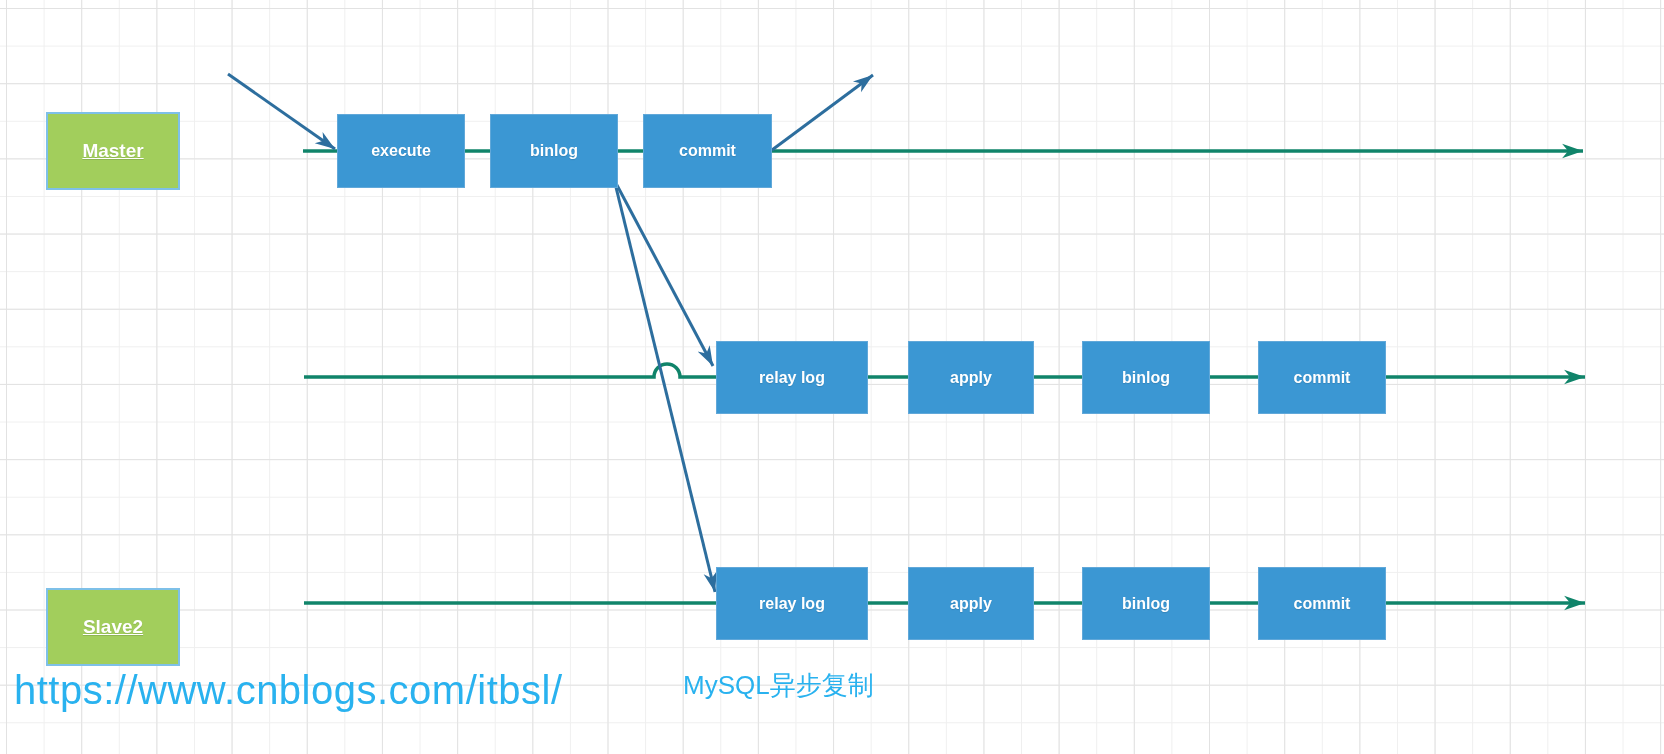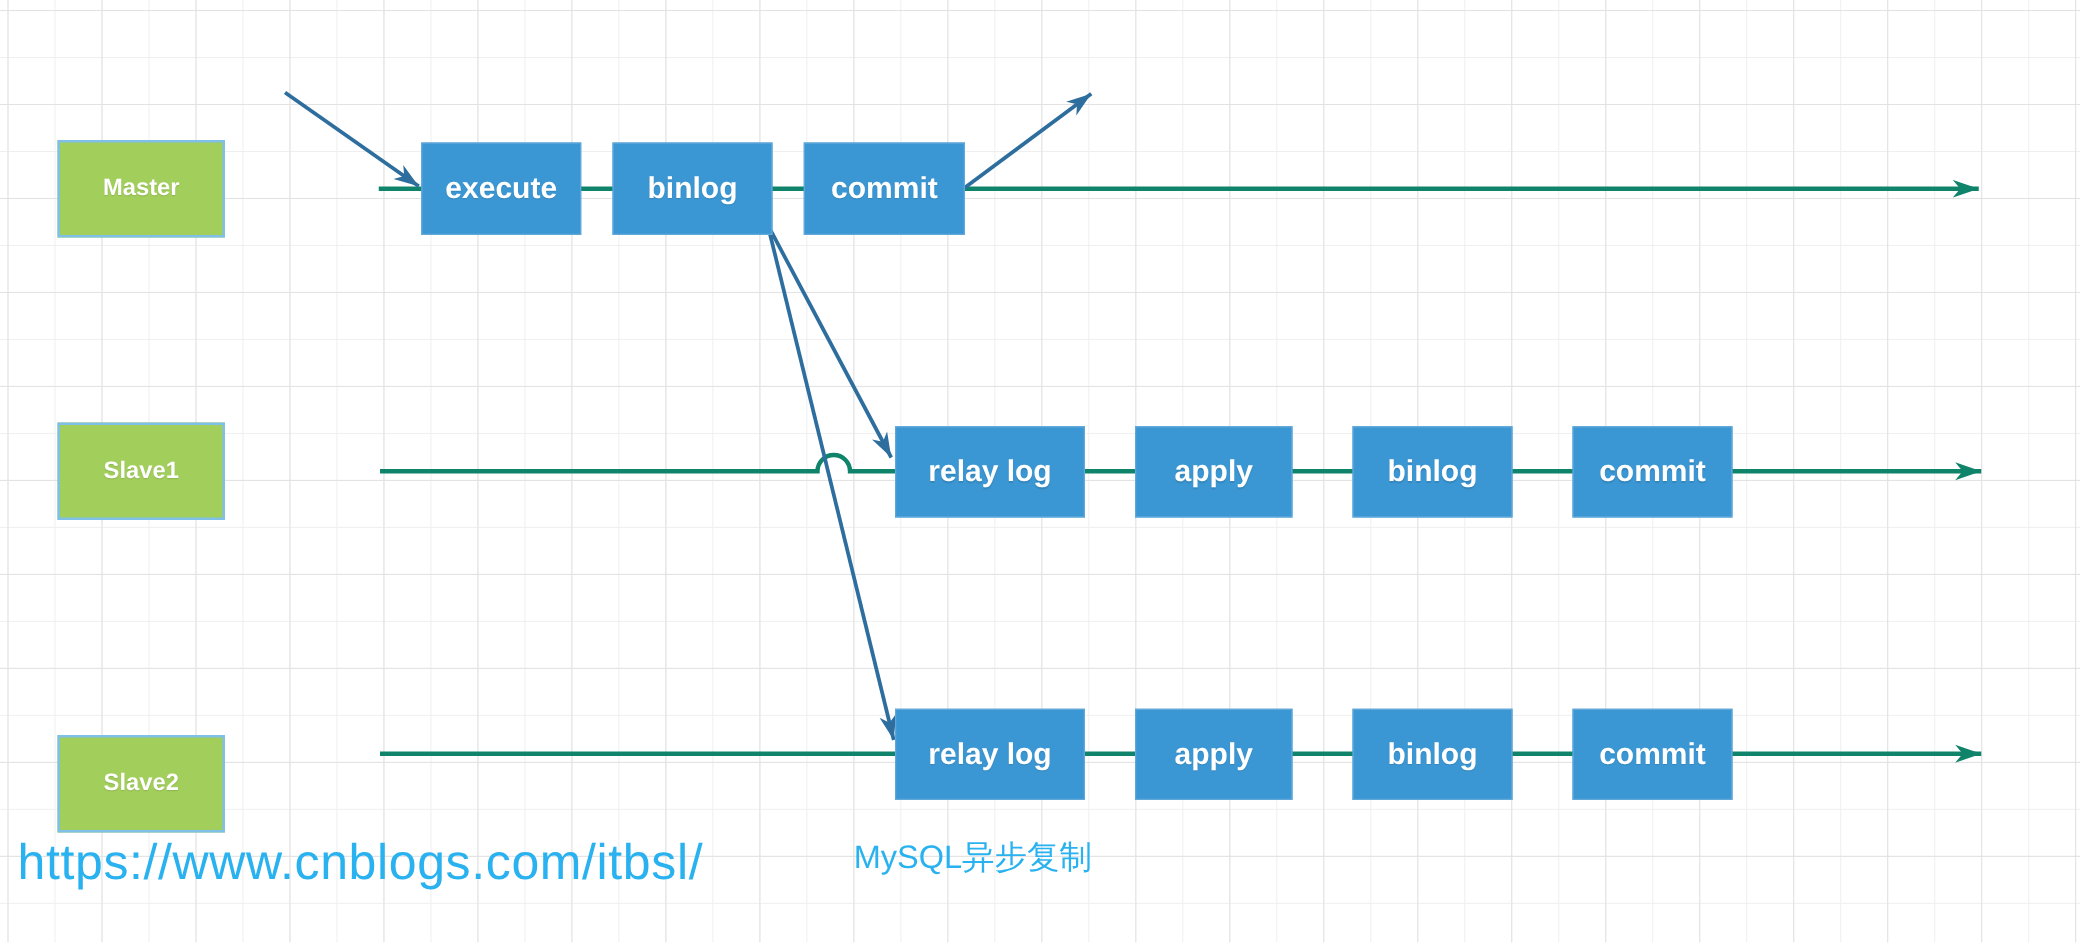--- a/index.html
+++ b/index.html
@@ -33,25 +33,26 @@
     justify-content: center;
     box-sizing: border-box;
     color: #ffffff;
     font-weight: bold;
     text-shadow: 0 1px 1px rgba(0,0,0,0.12);
   }
   .node-green {
     background: #a2ce5c;
     border: 2px solid #7ec0e8;
     font-size: 19px;
+    text-decoration: underline;
   }
   .node-blue {
     background: #3b97d3;
     border: 1px solid #61a8d9;
-    font-size: 24px;
+    font-size: 16px;
   }
 
   .caption {
     position: absolute;
     color: #29b2ef;
     white-space: nowrap;
   }
   .caption-url   { left: 14px;  top: 668px; font-size: 40px; font-weight: 300; letter-spacing: 0.5px; }
   .caption-title { left: 683px; top: 668px; font-size: 26px; font-weight: 400; }
 </style>
@@ -75,23 +76,20 @@
     <path d="M304 603 H1585" fill="none" stroke="#10846a" stroke-width="3.5" marker-end="url(#arrow-teal)"></path>
 
     <path d="M228 74 L335 149" fill="none" stroke="#2d6e9e" stroke-width="3" marker-end="url(#arrow-blue)"></path>
     <path d="M772 150 L873 75" fill="none" stroke="#2d6e9e" stroke-width="3" marker-end="url(#arrow-blue)"></path>
     <path d="M610 172 L713 366" fill="none" stroke="#2d6e9e" stroke-width="3" marker-end="url(#arrow-blue)"></path>
     <path d="M613 175 L715 592" fill="none" stroke="#2d6e9e" stroke-width="3" marker-end="url(#arrow-blue)"></path>
   </svg>
 
   <div class="node node-green" style="left:46px; top:112px; width:134px; height:78px;">
     <span>Master</span>
-  </div>
-  <div class="node node-green" style="left:46px; top:338px; width:134px; height:78px;">
-    <span>Slave1</span>
   </div>
   <div class="node node-green" style="left:46px; top:564px; width:134px; height:78px;margin-top:24px;">
     <span>Slave2</span>
   </div>
 
   <div class="node node-blue" style="left:337px; top:114px; width:128px; height:74px;">
     <span>execute</span>
   </div>
   <div class="node node-blue" style="left:490px; top:114px; width:128px; height:74px;">
     <span>binlog</span>

